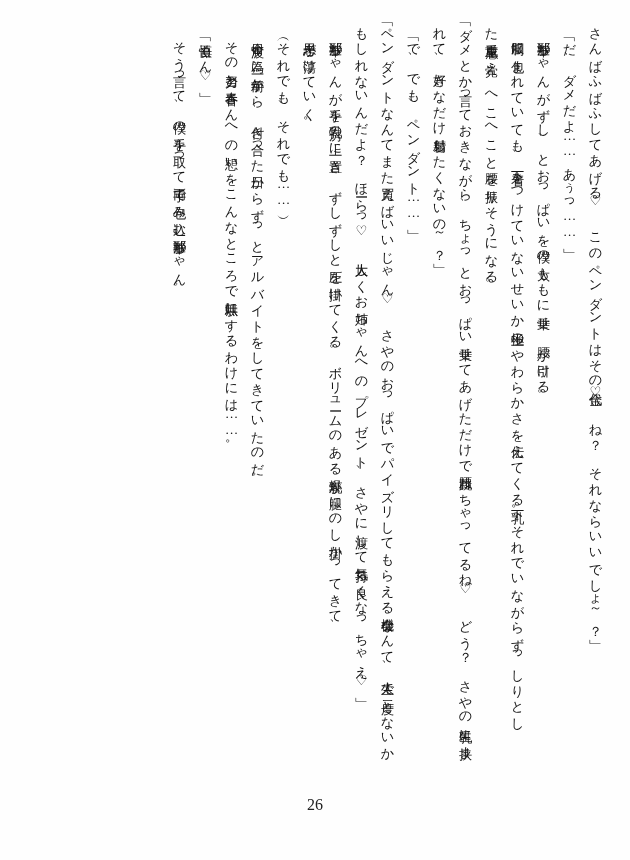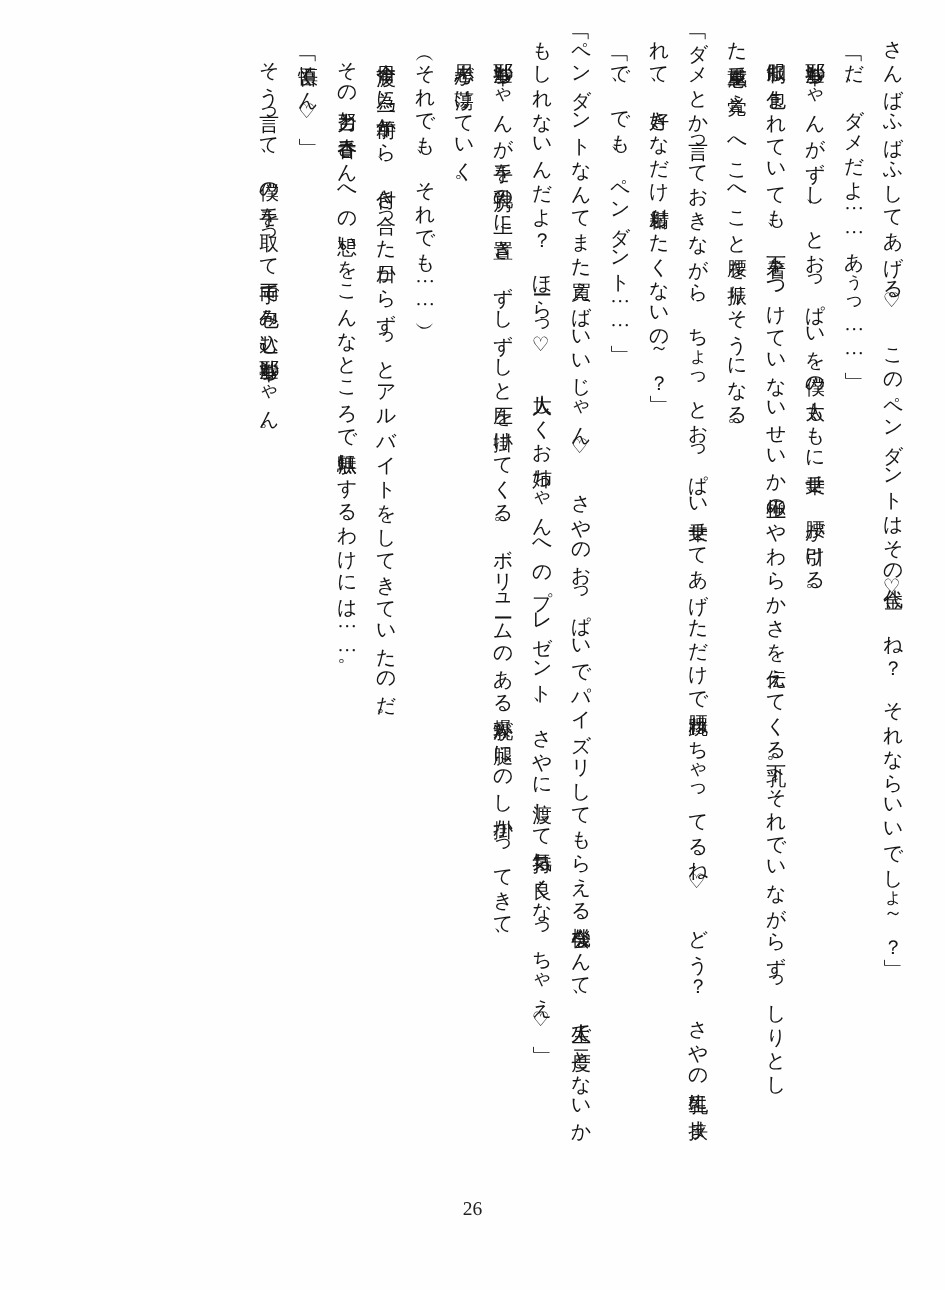--- a/index.html
+++ b/index.html
@@ -50,21 +50,21 @@
   }
   .vline.indent {
     padding-top: 15px;
   }
   .pagenum {
     position: absolute;
     bottom: 46px;
     left: 0;
     right: 0;
     text-align: center;
-    font-size: 13px;
+    font-size: 16px;
     color: #222;
     font-family: "Liberation Serif", "DejaVu Serif", serif;
     margin-top: 19px;
   }
 </style>
 </head>
 <body>
 
 <div class="page">
   <div class="text-area">

